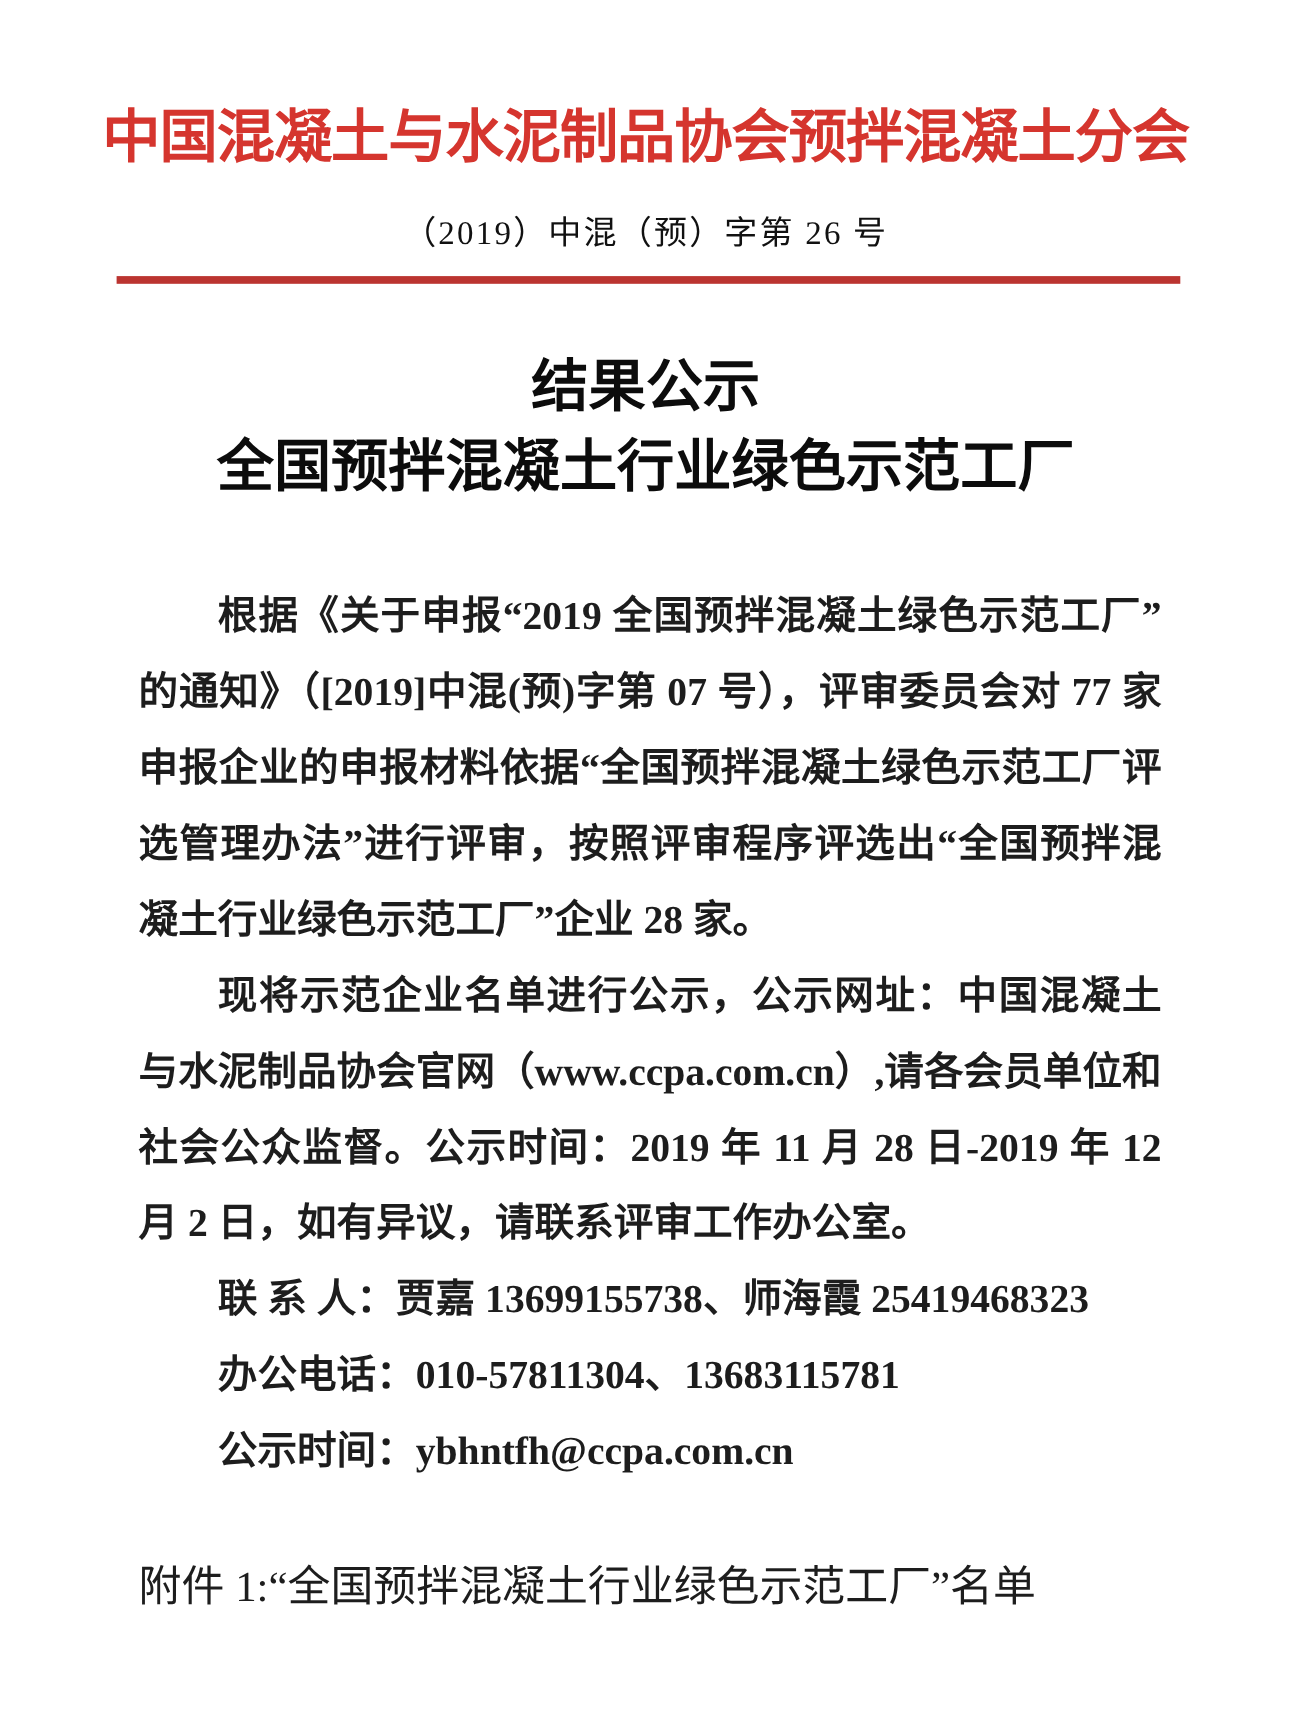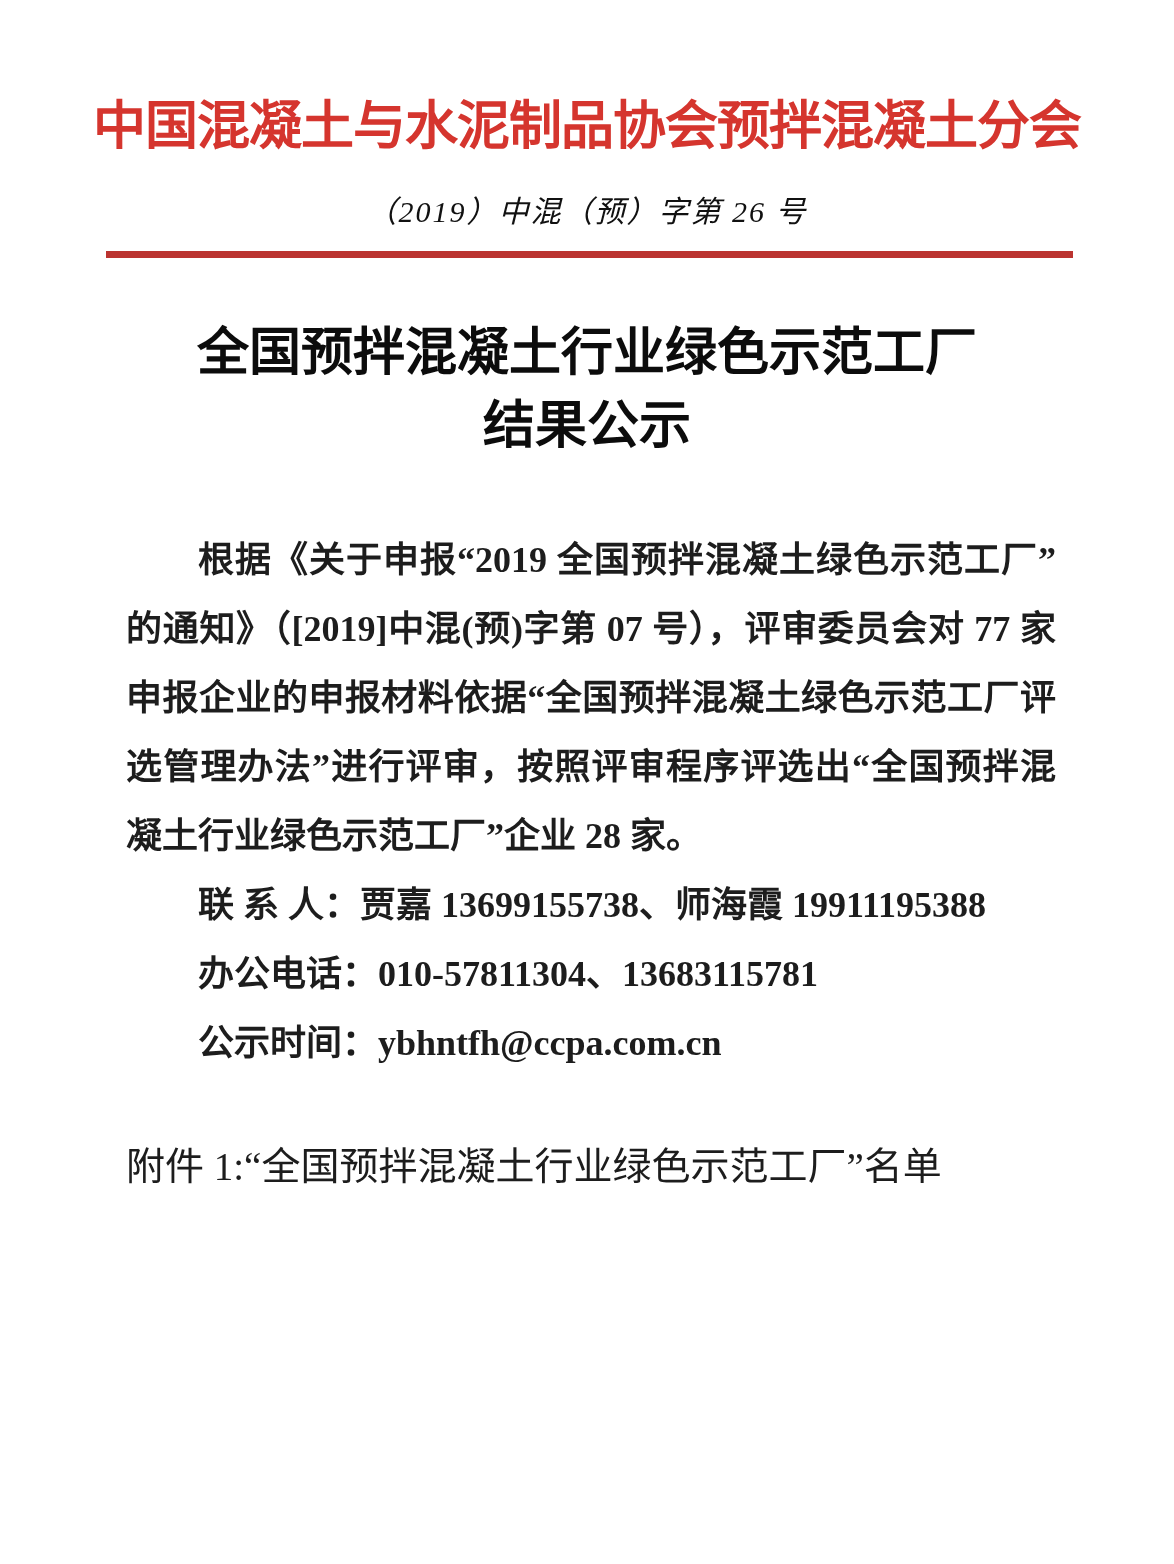--- a/index.html
+++ b/index.html
@@ -31,21 +31,20 @@
     color:var(--accent);
     line-height:1.3;
     white-space:nowrap;
   }
   .doc-number{
     margin-top:26px;
     text-align:center;
     font-size:30px;
     color:#111111;
     letter-spacing:2px;
-    font-style:italic;
   }
   .divider{
     margin:20px 101px 0 106px;
     height:7px;
     background:var(--divider);
   }
   .doc-title{
     margin-top:58px;
     text-align:center;
     font-family:"Liberation Sans","DejaVu Sans",sans-serif;
@@ -77,26 +76,27 @@
 
 <div class="page">
 
   <div class="org-name">中国混凝土与水泥制品协会预拌混凝土分会</div>
 
   <div class="doc-number">（2019）中混（预）字第 26 号</div>
 
   <div class="divider"></div>
 
   <div class="doc-title">
+    <div>结果公示</div>
     <div>全国预拌混凝土行业绿色示范工厂</div>
-    <div>结果公示</div>
   </div>
 
   <div class="body-text">
     <p>根据《关于申报“2019 全国预拌混凝土绿色示范工厂”的通知》（[2019]中混(预)字第 07 号），评审委员会对 77 家申报企业的申报材料依据“全国预拌混凝土绿色示范工厂评选管理办法”进行评审，按照评审程序评选出“全国预拌混凝土行业绿色示范工厂”企业 28 家。</p>
-    <p>联 系 人：贾嘉 13699155738、师海霞 19911195388</p>
+    <p>现将示范企业名单进行公示，公示网址：中国混凝土与水泥制品协会官网（www.ccpa.com.cn）,请各会员单位和社会公众监督。公示时间：2019 年 11 月 28 日-2019 年 12 月 2 日，如有异议，请联系评审工作办公室。</p>
+    <p>联 系 人：贾嘉 13699155738、师海霞 25419468323</p>
     <p>办公电话：010-57811304、13683115781</p>
     <p>公示时间：ybhntfh@ccpa.com.cn</p>
   </div>
 
   <div class="attachment">附件 1:“全国预拌混凝土行业绿色示范工厂”名单</div>
 
 </div>
 
 </body></html>

